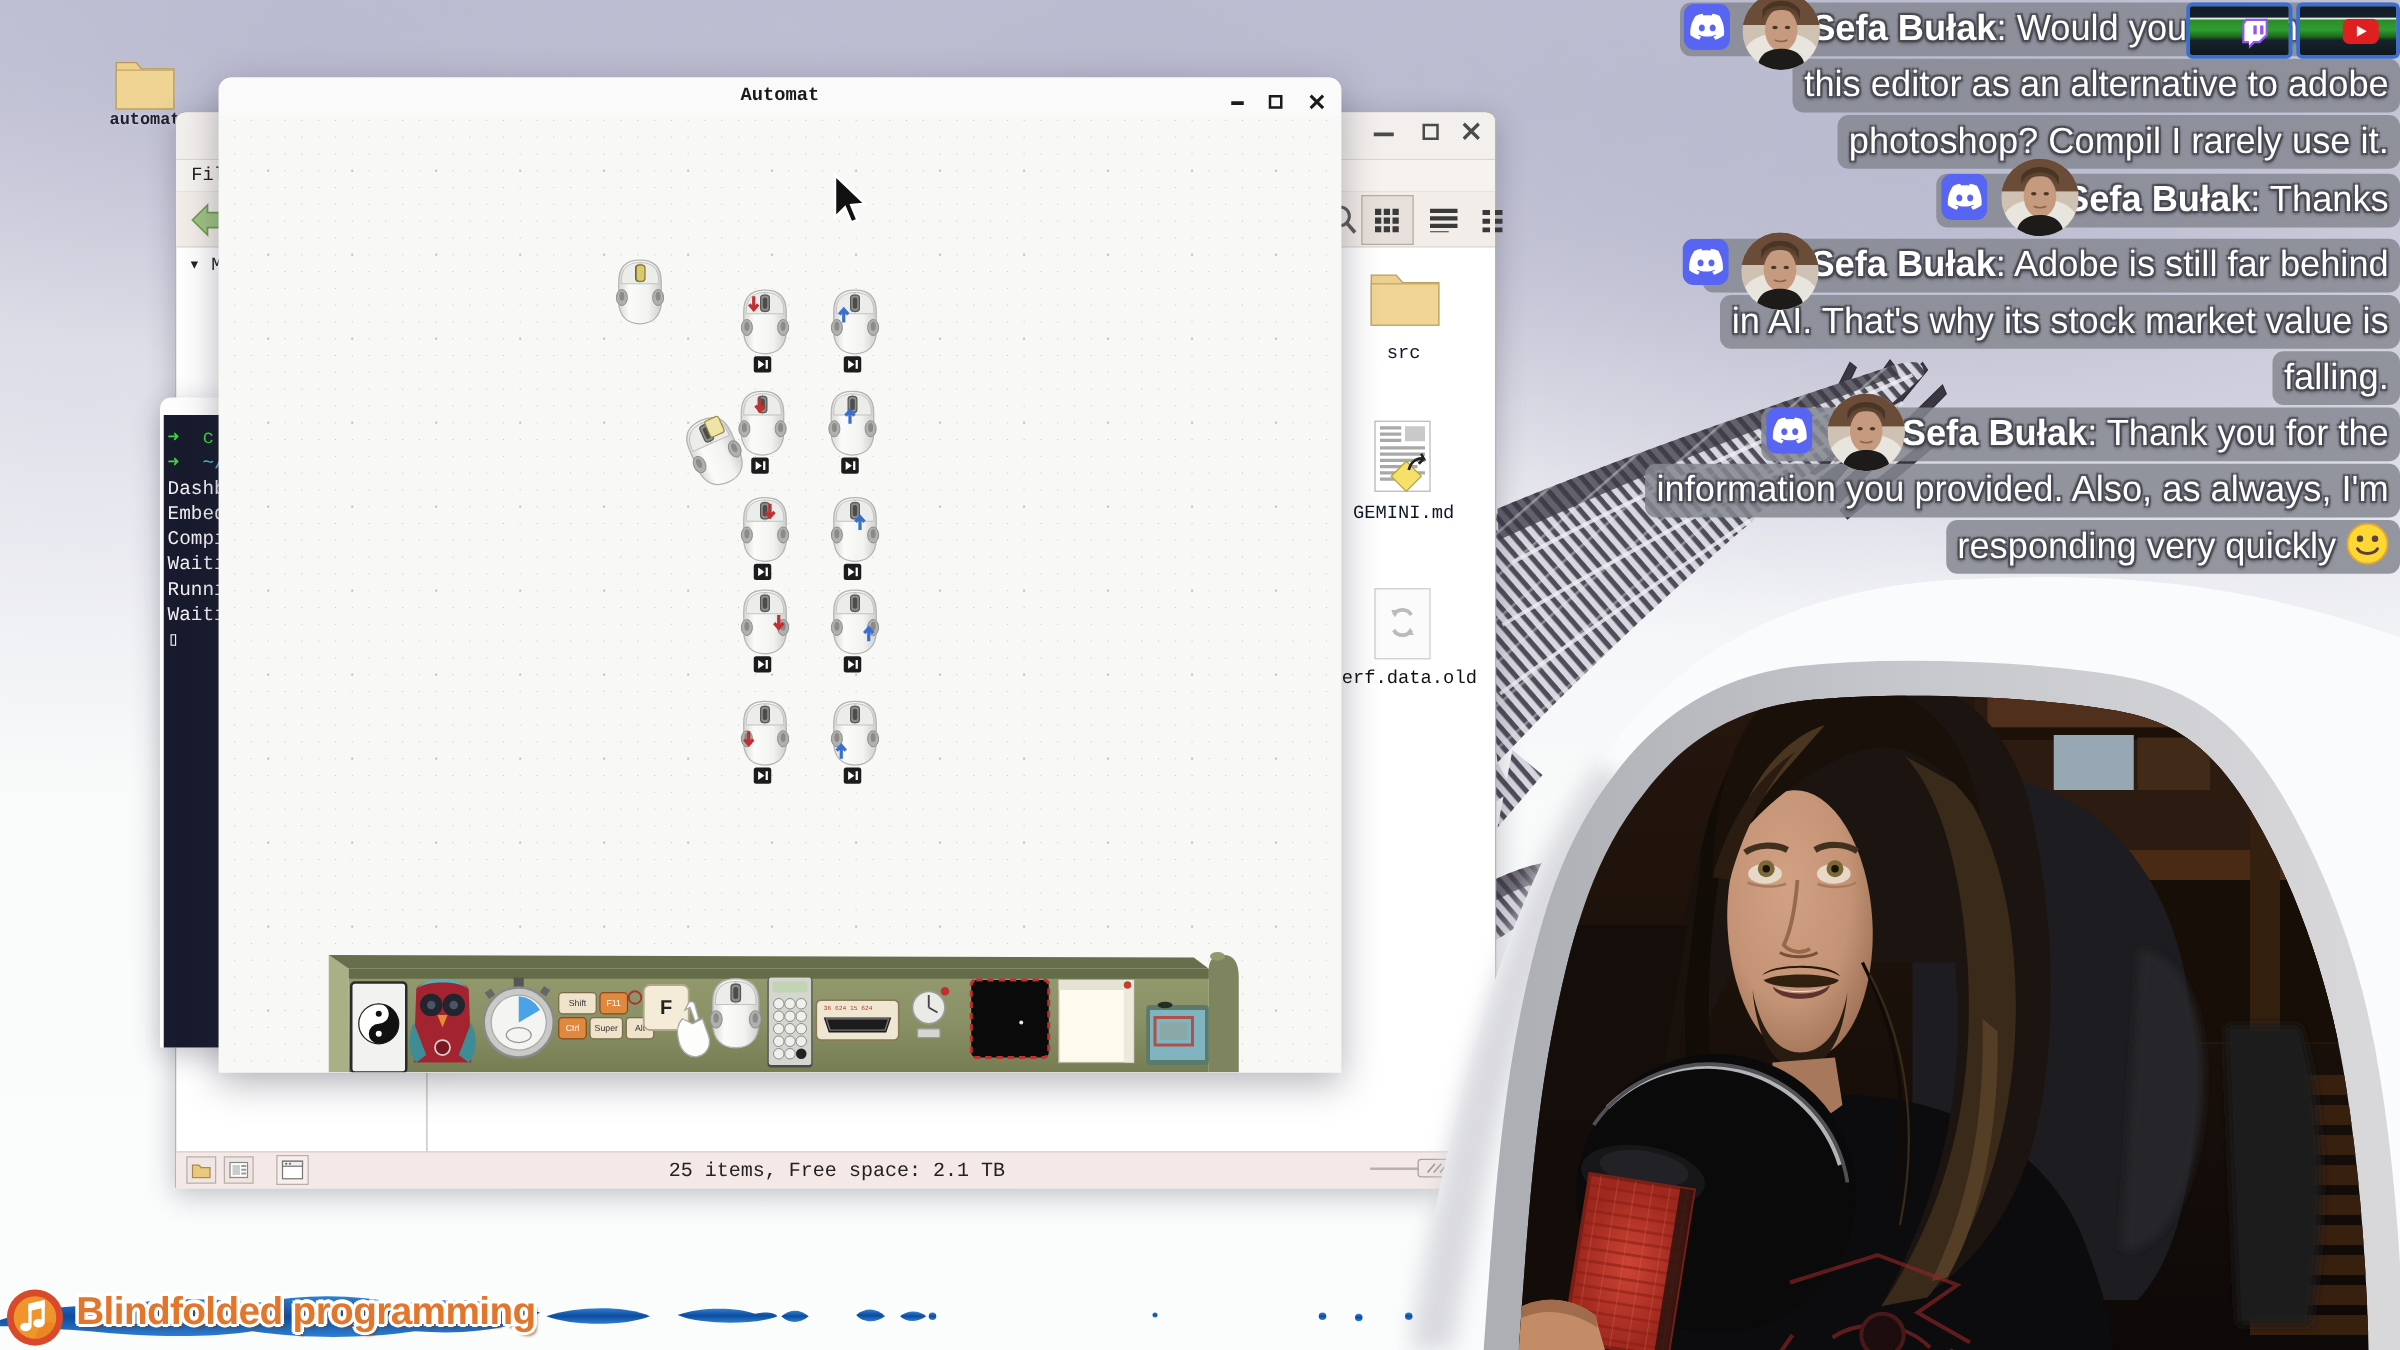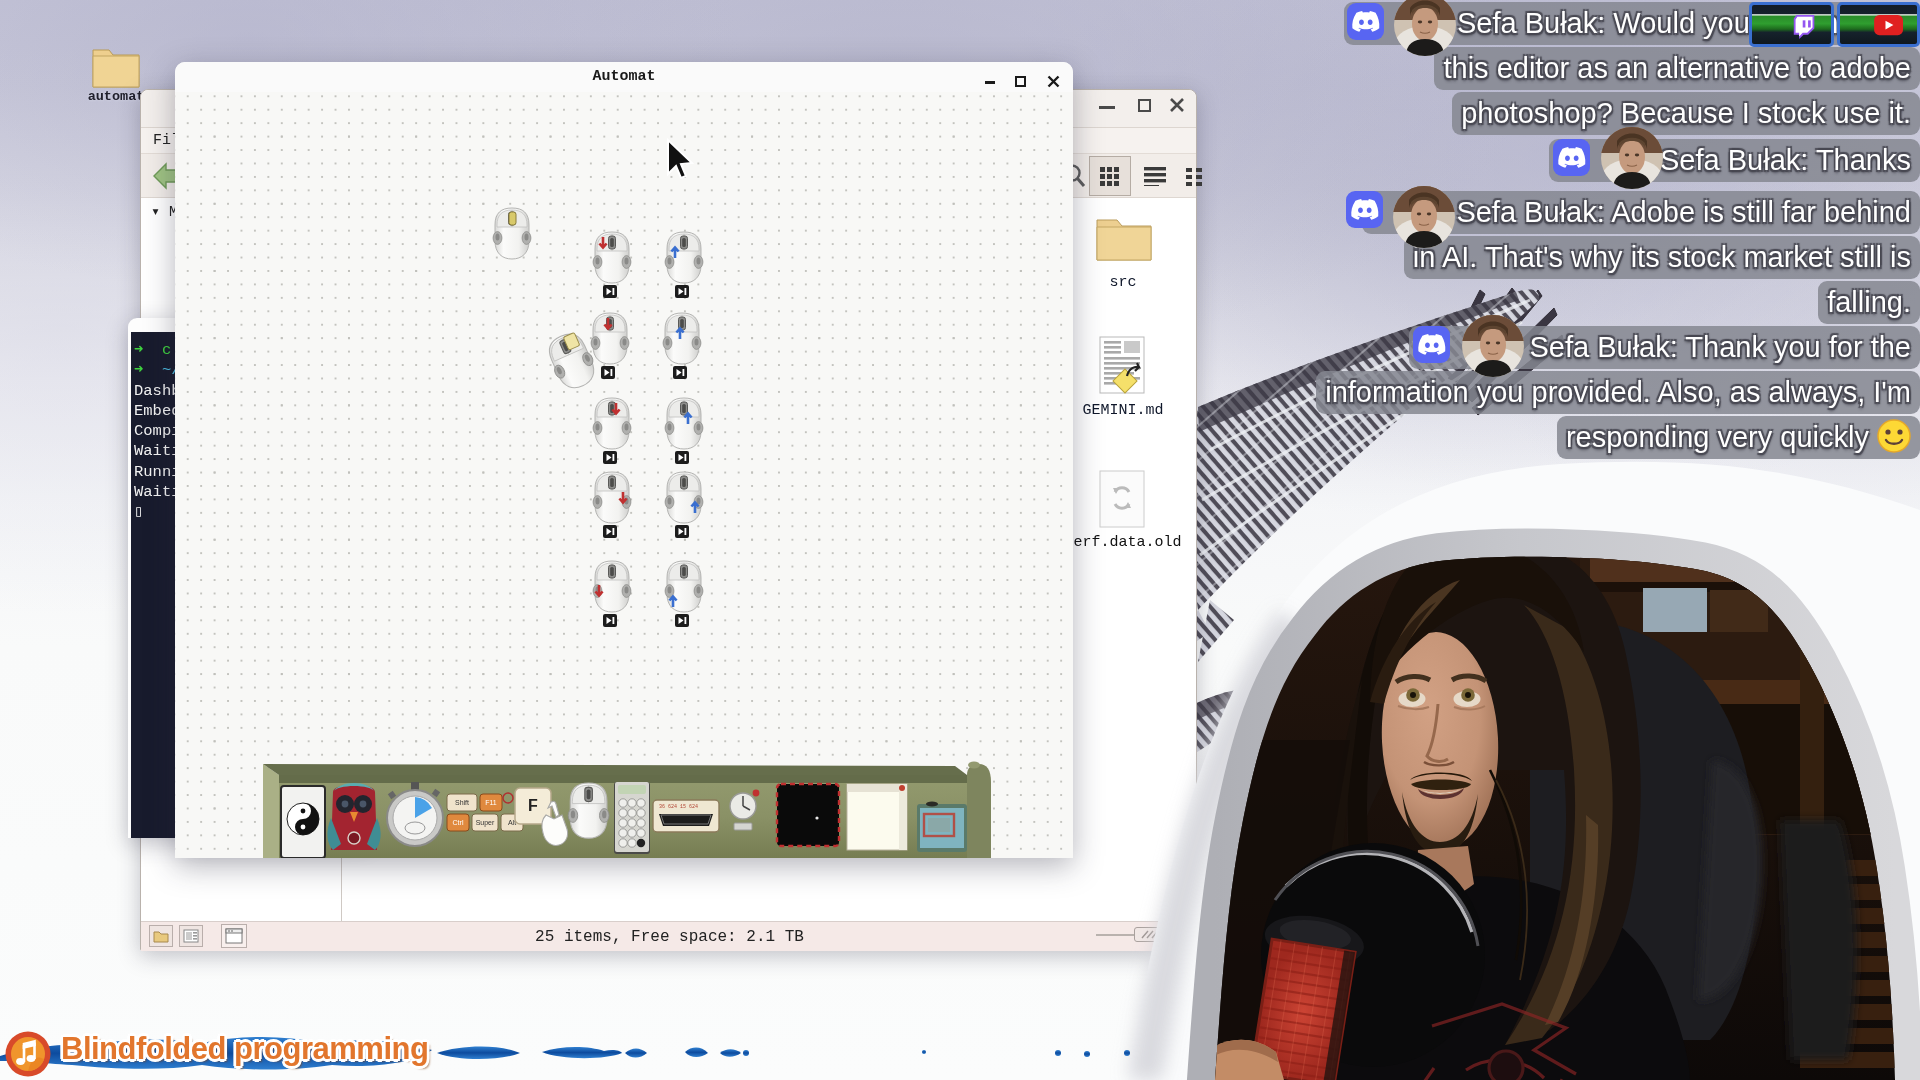--- a/index.html
+++ b/index.html
@@ -599,43 +599,43 @@
       <circle cx="11" cy="13" r="2.6" fill="#5d4037"></circle>
             <circle cx="23" cy="13" r="2.6" fill="#5d4037"></circle>
       <path d="M9 21 C12 26 22 26 25 21" stroke="#5d4037" stroke-width="2.4" fill="none" stroke-linecap="round"></path>
     </g>
   </defs>
 </svg>
 <style>
   .bub { position:absolute; height:43px; background:rgba(133,135,145,.85); border-radius:9px; color:#fff;
          font-size:29px; line-height:43px; white-space:nowrap; padding:0 9px; text-align:right;
          text-shadow: -1.6px -1.6px 1px rgba(70,70,80,.9), 1.6px -1.6px 1px rgba(70,70,80,.9), -1.6px 1.6px 1px rgba(70,70,80,.9), 1.6px 1.6px 1px rgba(70,70,80,.9), 0 2.5px 3px rgba(40,40,50,.6);}
-  .nm { font-weight:normal; }
+  .nm { font-weight:bold; }
 </style>
 
   <div class="bub" style="left:1344px;right:0;top:2px;"><span class="nm">Sefa Bułak</span>: Would you recommend</div>
   <div class="bub" style="right:0;top:47px;">this editor as an alternative to adobe</div>
-  <div class="bub" style="right:0;top:92px;">photoshop? Because I stock use it.</div>
+  <div class="bub" style="right:0;top:92px;">photoshop? Compil I rarely use it.</div>
   <svg class="abs" style="left:1347px;top:3px;" width="37" height="37">
         <use href="#dico"></use>
       </svg>
   <svg class="abs" style="left:1394px;top:-6px;" width="62" height="62">
         <use href="#avat"></use>
       </svg>
 
   <div class="bub" style="left:1549px;right:0;top:139px;"><span class="nm">Sefa Bułak</span>: Thanks</div>
   <svg class="abs" style="left:1553px;top:139px;" width="37" height="37">
         <use href="#dico"></use>
       </svg>
   <svg class="abs" style="left:1601px;top:127px;" width="62" height="62">
         <use href="#avat"></use>
       </svg>
 
   <div class="bub" style="left:1342px;right:0;top:191px;margin-left:20px;"><span class="nm">Sefa Bułak</span>: Adobe is still far behind</div>
-  <div class="bub" style="right:0;top:236px;">in AI. That's why its stock market still is</div>
+  <div class="bub" style="right:0;top:236px;">in AI. That's why its stock market value is</div>
   <div class="bub" style="right:0;top:281px;">falling.</div>
   <svg class="abs" style="left:1346px;top:191px;" width="37" height="37">
         <use href="#dico"></use>
       </svg>
   <svg class="abs" style="left:1393px;top:186px;" width="62" height="62">
         <use href="#avat"></use>
       </svg>
 
   <div class="bub" style="left:1409px;right:0;top:326px;text-align:right;"><span class="nm">Sefa Bułak</span>: Thank you for the</div>
   <div class="bub" style="right:0;top:371px;">information you provided. Also, as always, I'm</div>

